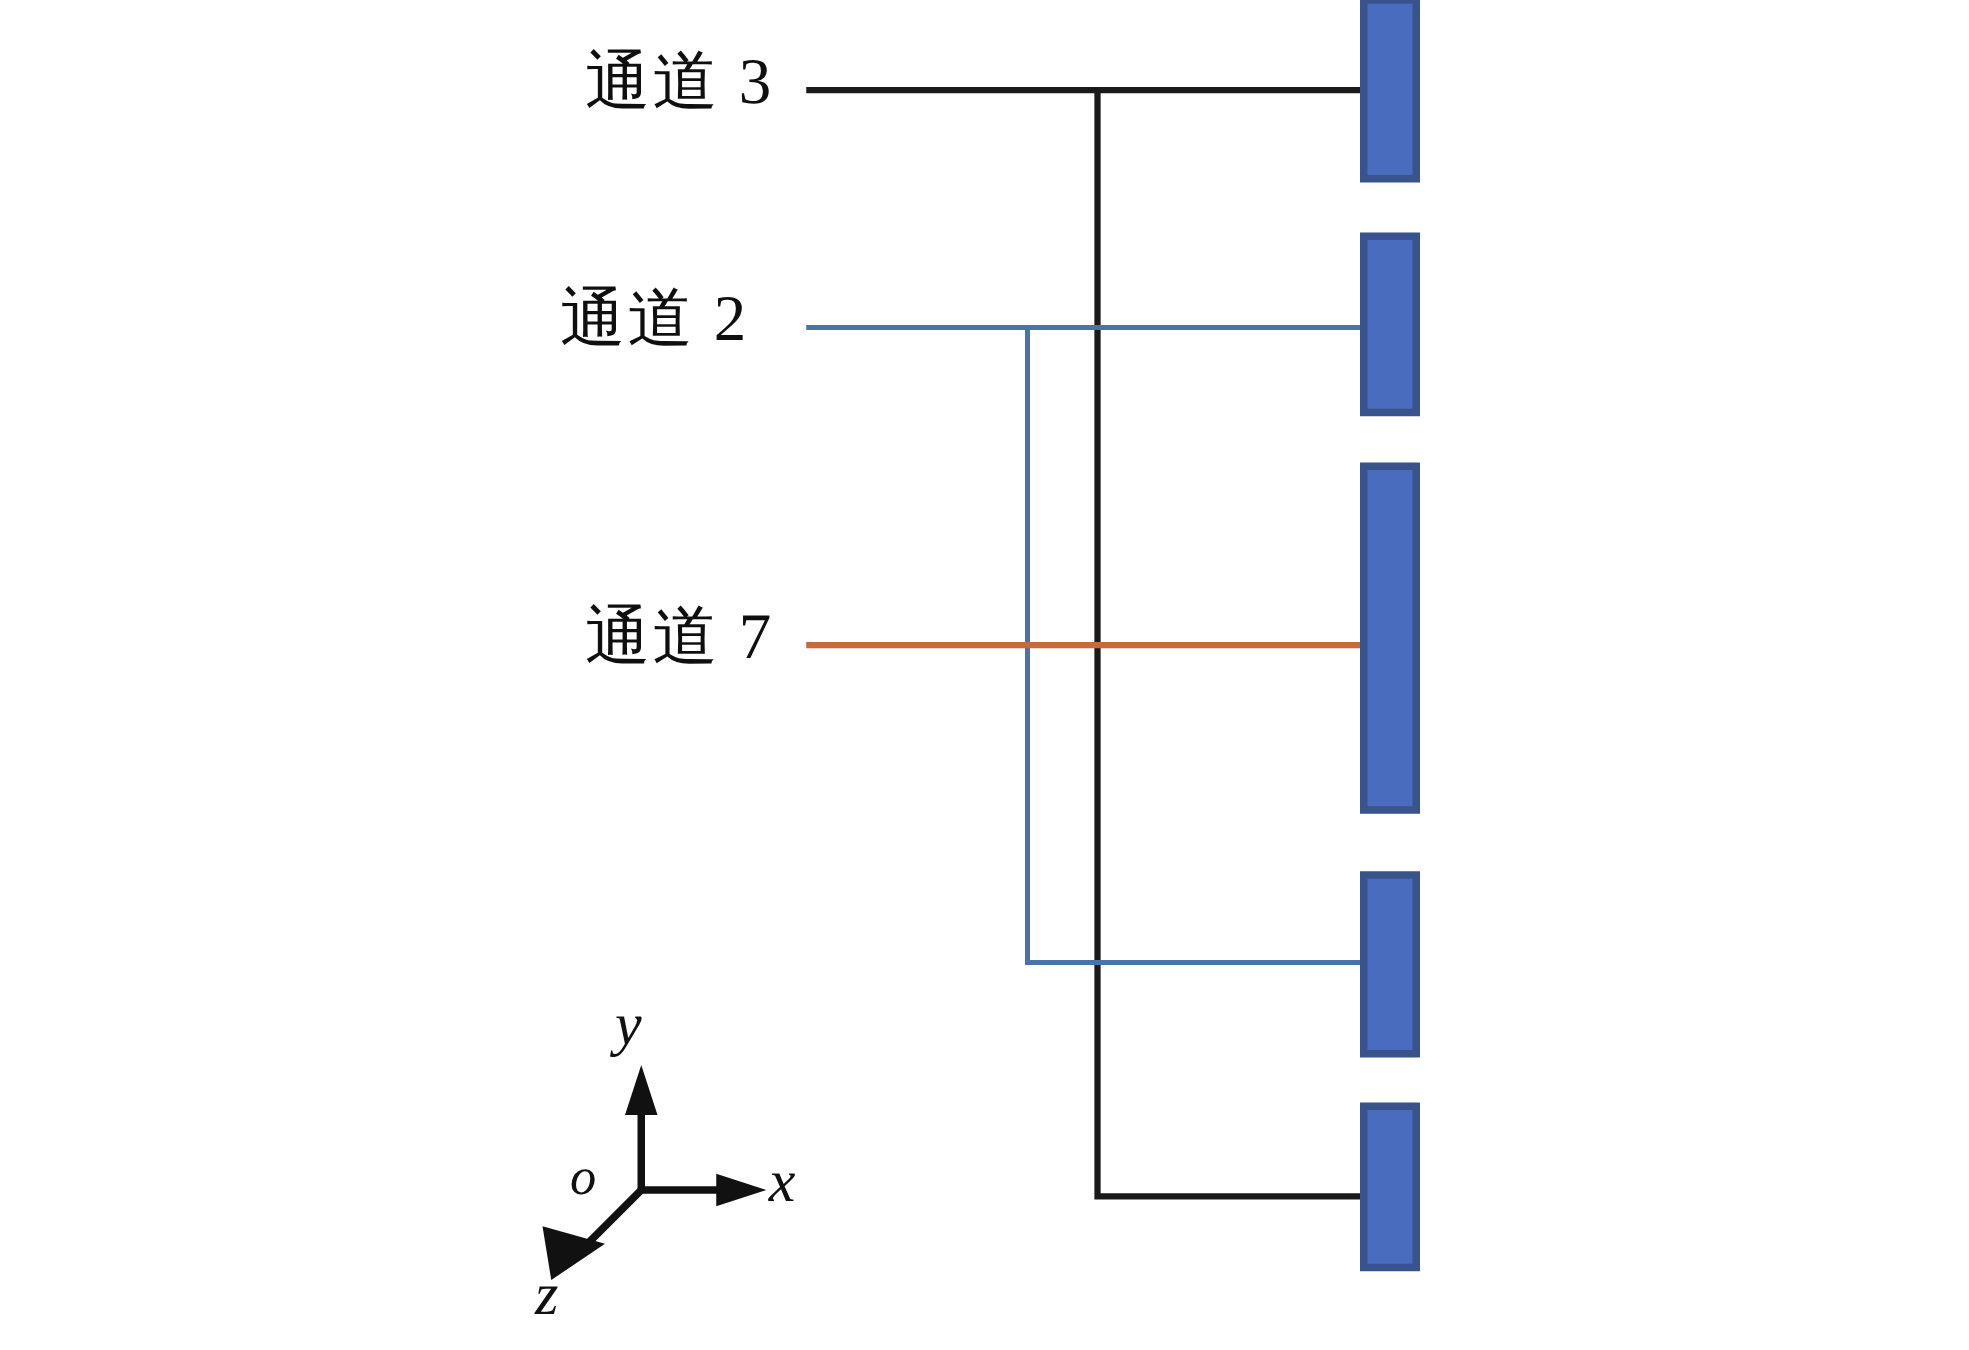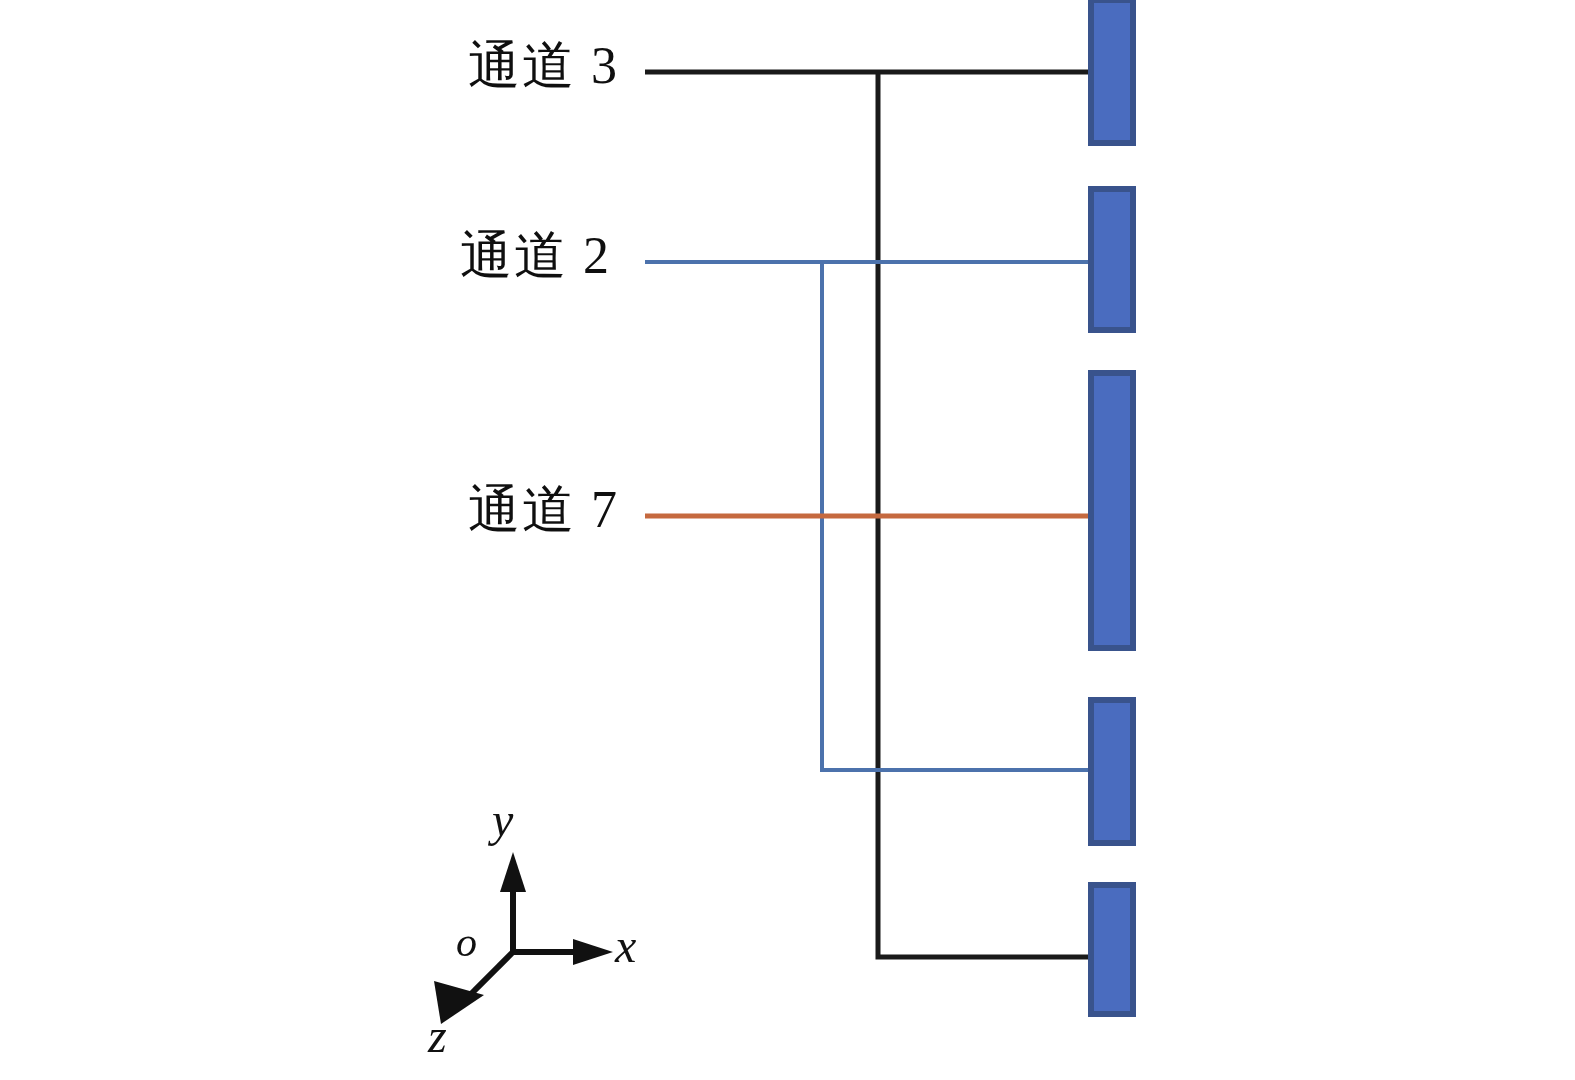--- a/index.html
+++ b/index.html
@@ -50,21 +50,21 @@
       <path fill="none" stroke="#111111" stroke-width="6" d="M 513 952 L 463 1002"></path>
       <polygon fill="#111111" points="441,1024 434,981 484,995"></polygon>
     </g>
 
   </svg>
 
   <div class="ch-label" style="left:468px; top:40px;">
     <span>通道 3</span>
   </div>
 
-  <div class="ch-label" style="left:460px; top:230px;">
+  <div class="ch-label" style="left:448px; top:230px;">
     <span>通道 2</span>
   </div>
 
   <div class="ch-label" style="left:468px; top:484px;">
     <span>通道 7</span>
   </div>
 
   <div class="axis-label" style="left:492px; top:796px;">y</div>
 
   <div class="axis-label" style="left:615px; top:922px;">x</div>

